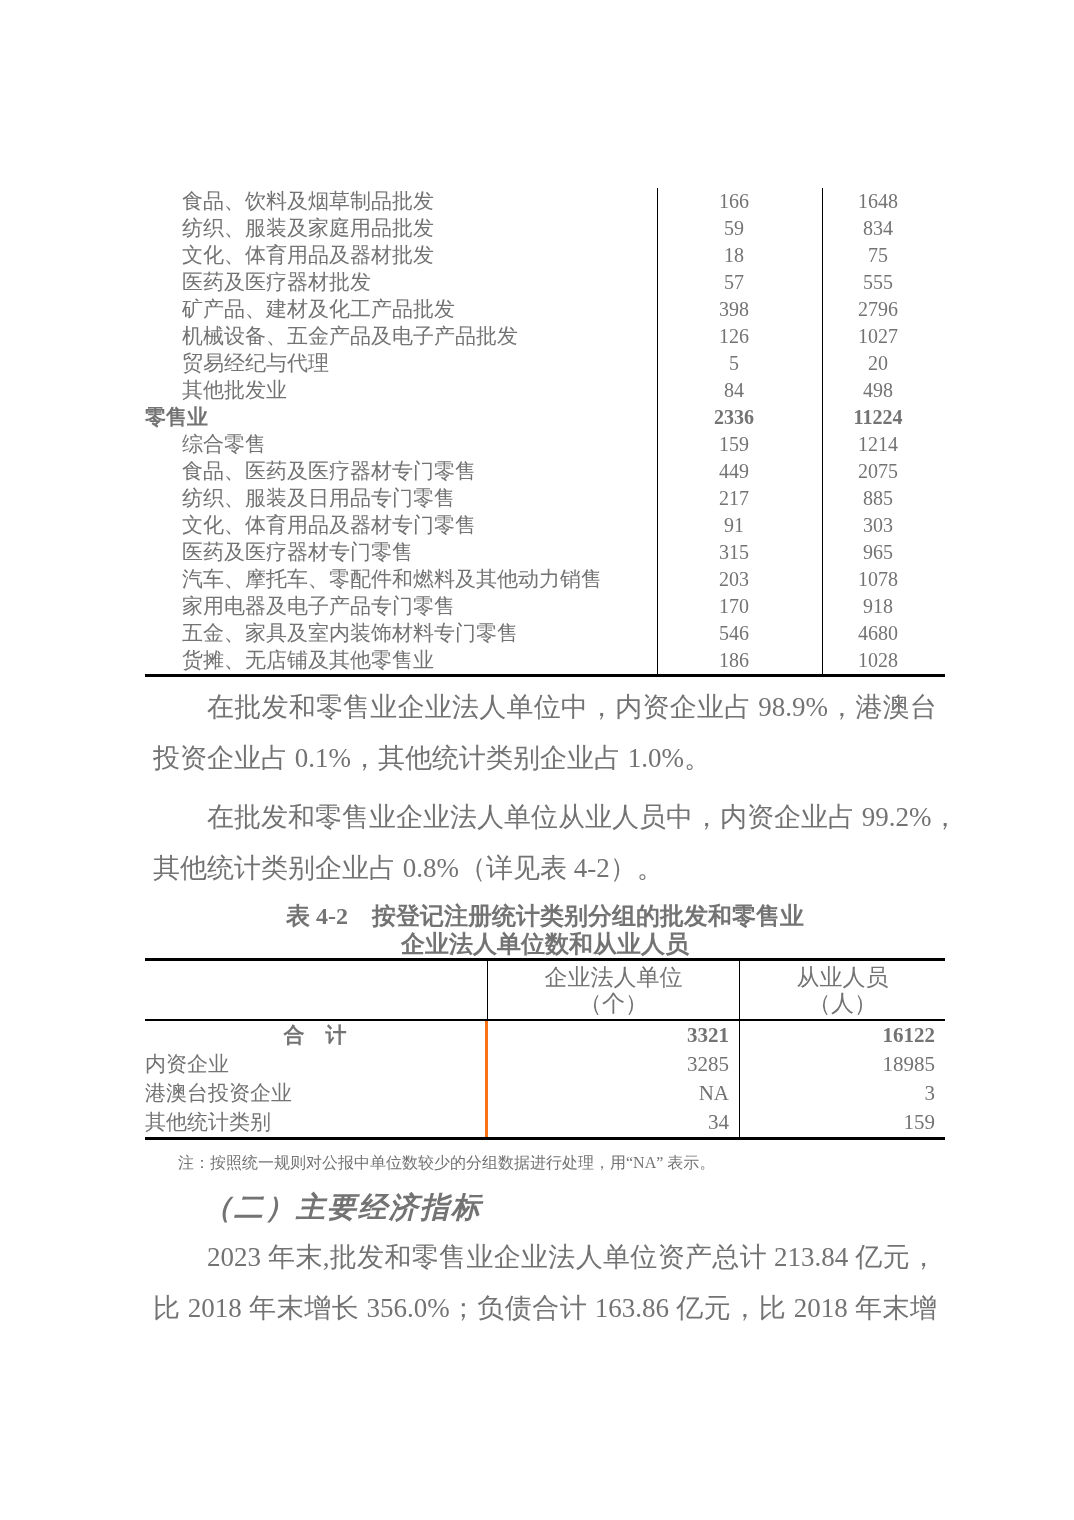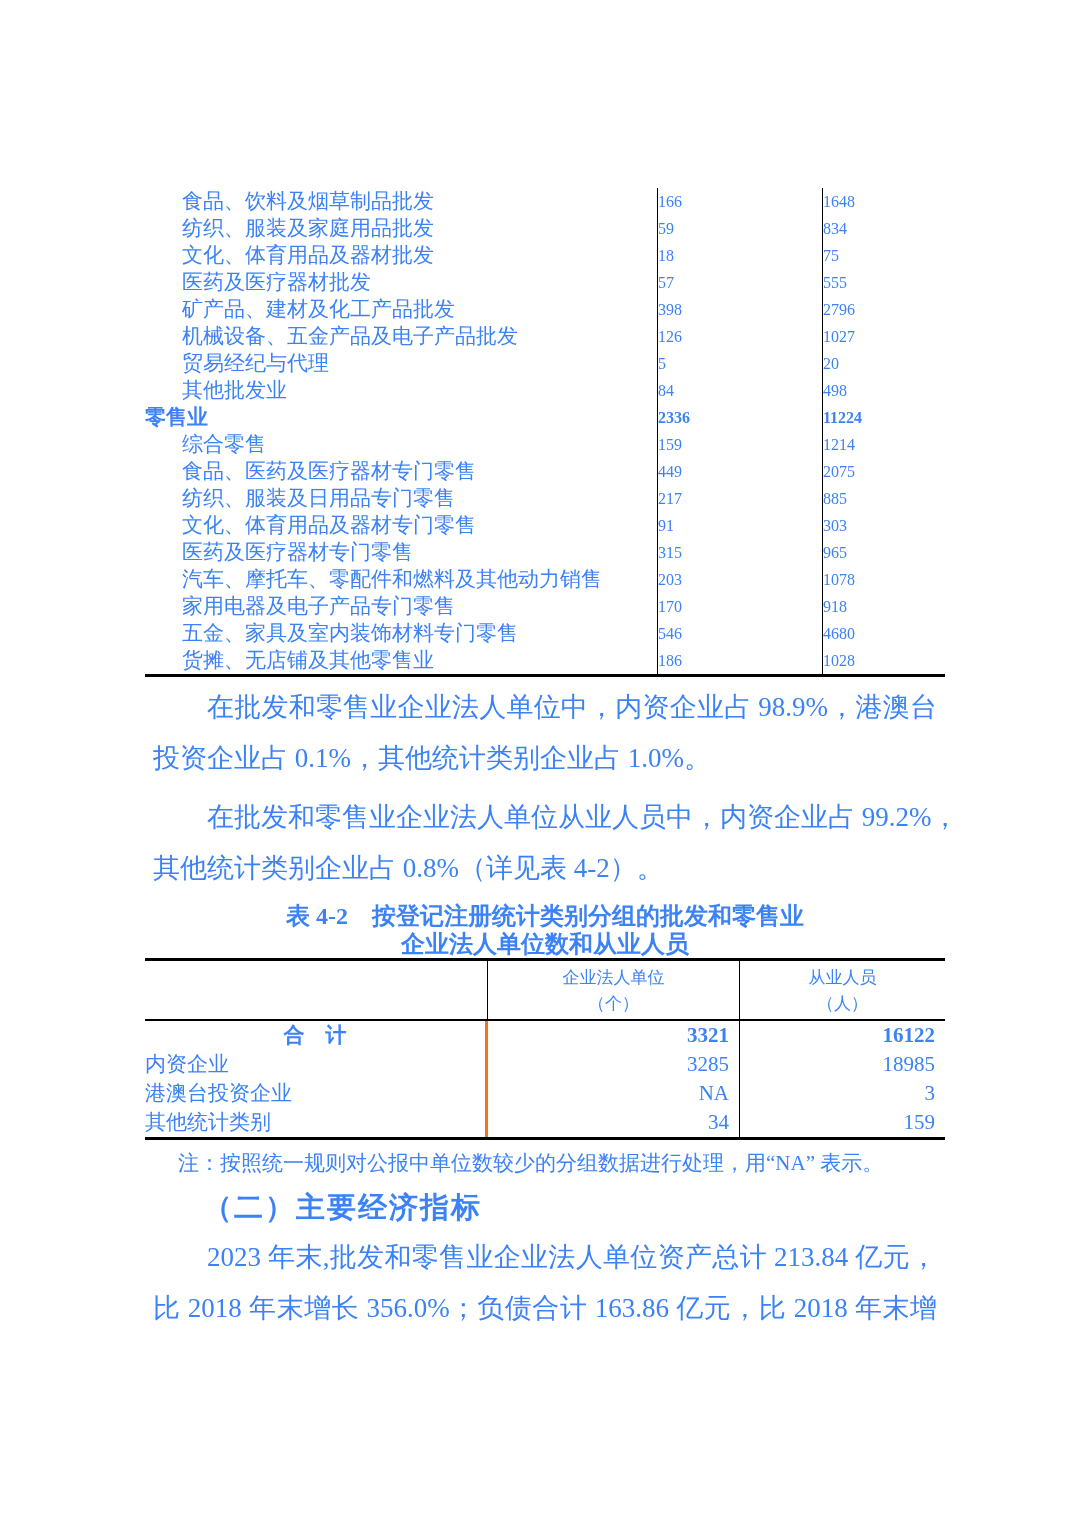--- a/index.html
+++ b/index.html
@@ -1,71 +1,71 @@
 <!DOCTYPE html>
 <html><head>
 <meta charset="utf-8">
 <style>
   html,body{margin:0;padding:0;background:#ffffff;}
   .page{
     position:relative;
     width:1074px;height:1520px;
     background:#ffffff;
-    color:#3b82f6;
+    color:#737373;
     font-family:"Liberation Serif","DejaVu Serif",serif;
     overflow:hidden;
   }
   .content{position:absolute;left:145px;top:188px;width:800px;}
 
   
   .t1{border-bottom:3px solid #000;}
   .t-row{display:flex;height:27px;line-height:27px;font-size:21px;}
   .t-row.bold{font-weight:bold;}
   .t-label{width:513px;box-sizing:border-box;border-right:1px solid #000;
            white-space:nowrap;overflow:hidden;}
   .t-label.indent{padding-left:37px;}
-  .t-num{box-sizing:border-box;text-align:left;padding-right:12px;font-size:16px;}
+  .t-num{box-sizing:border-box;text-align:center;padding-right:12px;font-size:20px;}
   .t-num.n1{width:165px;border-right:1px solid #000;}
   .t-num.n2{width:122px;}
 
   
   .body-para{margin:8px;}
   .body-para.p-first{margin-top:5px;}
   .pline{height:51px;line-height:51px;font-size:27px;white-space:nowrap;
          text-align:justify;text-align-last:left;}
   .pline.fill{text-align-last:justify;}
   .pline.ind{text-indent:2em;}
 
   
   .t2-title{margin-top:2px;text-align:center;font-weight:bold;
             font-size:24px;line-height:28px;}
 
   
   .t2{border-top:3px solid #000;border-bottom:3px solid #000;}
   .t2-header{display:flex;height:60px;box-sizing:border-box;
-             border-bottom:2px solid #000;font-size:17px;}
+             border-bottom:2px solid #000;font-size:23px;}
   .t2-hl{width:343px;box-sizing:border-box;border-right:1px solid #000;}
   .t2-hc{box-sizing:border-box;text-align:center;padding-top:4px;line-height:26px;}
   .t2-hc.hc1{width:252px;border-right:1px solid #000;}
   .t2-hc.hc2{width:205px;}
   .t2-row{display:flex;height:29px;line-height:29px;font-size:21px;}
   .t2-row.bold{font-weight:bold;}
   .t2-label{width:343px;box-sizing:border-box;border-right:3px solid #f97316;
             white-space:nowrap;overflow:hidden;}
   .t2-label.center{text-align:center;}
   .t2-num{box-sizing:border-box;text-align:right;padding-right:10px;}
   .t2-num.m1{width:252px;border-right:1px solid #000;}
   .t2-num.m2{width:205px;}
 
   
-  .note{margin:10px 0 0 0;padding-left:33px;font-size:21px;line-height:26px;}
+  .note{margin:10px 0 0 0;padding-left:33px;font-size:16px;line-height:26px;}
 
   
   .sec-heading{margin:14px 0 0 0;font-size:29px;line-height:34px;
-               font-weight:600;text-indent:2em;letter-spacing:2px;}
+               font-weight:600;text-indent:2em;letter-spacing:2px;font-style:italic;}
 </style>
 </head>
 <body>
 
 <div class="page">
   <div class="content">
 
     <section class="t1">
       <div>
           <div class="t-row">

